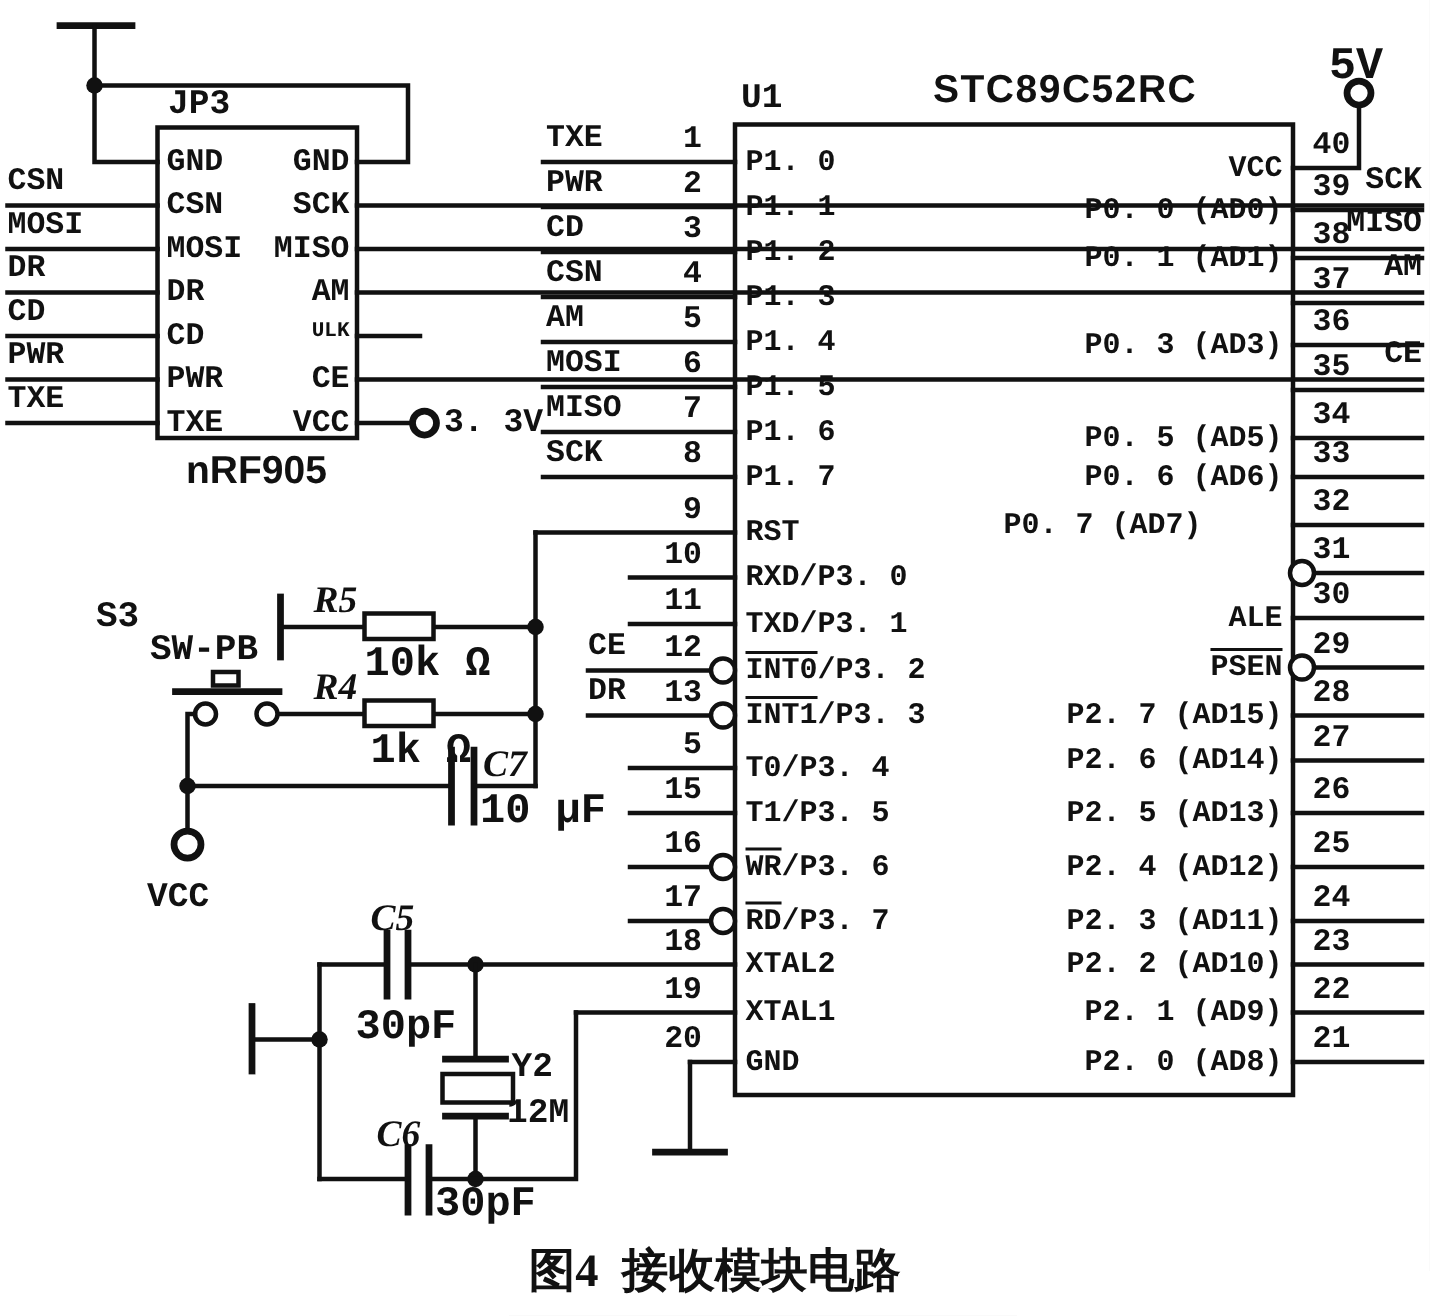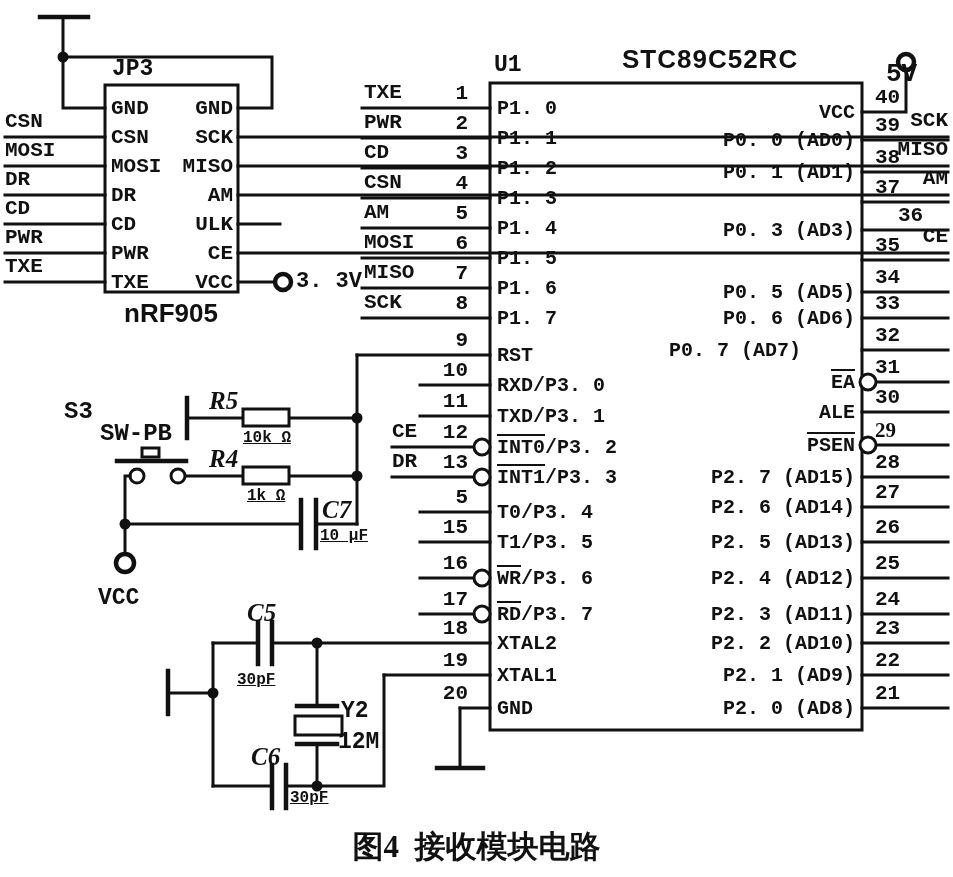--- a/index.html
+++ b/index.html
@@ -12,21 +12,21 @@
   .dot{fill:#111;stroke:none;}
   .term{fill:#fff;stroke:#111;stroke-width:4.5;}
   .bub{fill:#fff;stroke:#111;stroke-width:3;}
   .lbl{position:absolute;line-height:1;white-space:pre;font-weight:600;}
   .pin-name{font-size:20px;}
   .pin-num{font-size:21px;}
   .net{font-size:21px;}
   .ra{text-align:right;}
   .ol{text-decoration:overline;text-decoration-thickness:2px;}
   .ref-des{font-family:"Liberation Serif","DejaVu Serif",serif;font-style:italic;font-size:25px;font-weight:700;}
-  .val{font-size:16px;text-decoration:underline;}
+  .val{font-size:28px;}
   .part{font-family:"Liberation Sans","DejaVu Sans",sans-serif;font-weight:700;}
   .caption{position:absolute;left:0;top:826px;width:953px;text-align:center;
            font-family:"Liberation Serif","DejaVu Serif",serif;font-size:31px;font-weight:600;white-space:pre;}
 </style>
 </head>
 <body>
 
 <div id="canvas">
 
   <svg id="wires" width="953" height="877" viewBox="0 0 953 877">
@@ -93,21 +93,21 @@
     <path class="w" d="M460 708 V768"></path>
     <path class="w4" d="M437 768 H483"></path>
   </svg>
 
   <div class="lbl part" style="left:112px;top:58px;font-size:23px;font-family:'Liberation Mono','DejaVu Sans Mono',monospace;">JP3</div>
   <div class="lbl part" style="left:124px;top:300px;font-size:26px;">nRF905</div>
   <div class="lbl" style="left:296px;top:271px;font-size:22px;">3. 3V</div>
 
   <div class="lbl" style="left:494px;top:54px;font-size:23px;">U1</div>
   <div class="lbl part" style="left:622px;top:46px;font-size:26px;letter-spacing:1px;">STC89C52RC</div>
-  <div class="lbl" style="left:886px;top:30px;font-size:26px;margin-top:31px;">5V</div>
+  <div class="lbl" style="left:886px;top:30px;font-size:30px;">5V</div>
 
   <div class="lbl" style="left:64px;top:400px;font-size:24px;">S3</div>
   <div class="lbl" style="left:100px;top:422px;font-size:24px;">SW-PB</div>
   <div class="lbl" style="left:98px;top:587px;font-size:23px;">VCC</div>
 
   <div class="lbl ref-des" style="left:209px;top:388px;">R5</div>
   <div class="lbl val" style="left:243px;top:430px;">10k Ω</div>
   <div class="lbl ref-des" style="left:209px;top:446px;">R4</div>
   <div class="lbl val" style="left:247px;top:488px;">1k Ω</div>
 
@@ -127,21 +127,21 @@
     <div class="lbl pin-name" style="left: 111px; top: 127px; font-size: 21px;">CSN</div>
     <div class="lbl pin-name" style="left: 111px; top: 156px; font-size: 21px;">MOSI</div>
     <div class="lbl pin-name" style="left: 111px; top: 185px; font-size: 21px;">DR</div>
     <div class="lbl pin-name" style="left: 111px; top: 214px; font-size: 21px;">CD</div>
     <div class="lbl pin-name" style="left: 111px; top: 243px; font-size: 21px;">PWR</div>
     <div class="lbl pin-name" style="left: 111px; top: 272px; font-size: 21px;">TXE</div>
     <div class="lbl pin-name ra" style="right: 720px; top: 98px; font-size: 21px; width: 90px; left: auto;">GND</div>
     <div class="lbl pin-name ra" style="right: 720px; top: 127px; font-size: 21px; width: 90px; left: auto;">SCK</div>
     <div class="lbl pin-name ra" style="right: 720px; top: 156px; font-size: 21px; width: 90px; left: auto;">MISO</div>
     <div class="lbl pin-name ra" style="right: 720px; top: 185px; font-size: 21px; width: 90px; left: auto;">AM</div>
-    <div class="lbl pin-name ra" style="right: 720px; top: 214px; font-size: 21px; width: 90px; left: auto;">ULK</div>
+    <div class="lbl pin-name ra" style="right: 720px; top: 214px; font-size: 14px; width: 90px; left: auto;">ULK</div>
     <div class="lbl pin-name ra" style="right: 720px; top: 243px; font-size: 21px; width: 90px; left: auto;">CE</div>
     <div class="lbl pin-name ra" style="right: 720px; top: 272px; font-size: 21px; width: 90px; left: auto;">VCC</div>
     <div class="lbl net" style="left: 5px; top: 111px;">CSN</div>
     <div class="lbl net" style="left: 5px; top: 140px;">MOSI</div>
     <div class="lbl net" style="left: 5px; top: 169px;">DR</div>
     <div class="lbl net" style="left: 5px; top: 198px;">CD</div>
     <div class="lbl net" style="left: 5px; top: 227px;">PWR</div>
     <div class="lbl net" style="left: 5px; top: 256px;">TXE</div>
     <div class="lbl net ra" style="right: 5px; left: auto; width: 100px; top: 110px;">SCK</div>
     <div class="lbl net ra" style="right: 5px; left: auto; width: 100px; top: 139px;">MISO</div>
@@ -198,34 +198,33 @@
     <div class="lbl pin-name" style="left: 497px; top: 699px;">GND</div>
     <div class="lbl pin-num ra" style="left: 412px; width: 56px; top: 683px;">20</div>
     <div class="lbl pin-name ra" style="right: 98px; left: auto; width: 240px; top: 103px;">VCC</div>
     <div class="lbl pin-num" style="left: 875px; top: 87px;">40</div>
     <div class="lbl pin-name ra" style="right: 98px; left: auto; width: 240px; top: 131px;">P0. 0 (AD0)</div>
     <div class="lbl pin-num" style="left: 875px; top: 115px;">39</div>
     <div class="lbl pin-name ra" style="right: 98px; left: auto; width: 240px; top: 163px;">P0. 1 (AD1)</div>
     <div class="lbl pin-num" style="left: 875px; top: 147px;">38</div>
     <div class="lbl pin-num" style="left: 875px; top: 177px;">37</div>
     <div class="lbl pin-name ra" style="right: 98px; left: auto; width: 240px; top: 221px;">P0. 3 (AD3)</div>
-    <div class="lbl pin-num" style="left: 875px; top: 205px; margin-left: 23px;">36</div>
+    <div class="lbl pin-num" style="left: 875px; top: 205px;">36</div>
     <div class="lbl pin-num" style="left: 875px; top: 235px;">35</div>
     <div class="lbl pin-name ra" style="right: 98px; left: auto; width: 240px; top: 283px;">P0. 5 (AD5)</div>
     <div class="lbl pin-num" style="left: 875px; top: 267px;">34</div>
     <div class="lbl pin-name ra" style="right: 98px; left: auto; width: 240px; top: 309px;">P0. 6 (AD6)</div>
     <div class="lbl pin-num" style="left: 875px; top: 293px;">33</div>
     <div class="lbl pin-name ra" style="right: 98px; left: auto; width: 240px; top: 341px; text-align: center;">P0. 7 (AD7)</div>
     <div class="lbl pin-num" style="left: 875px; top: 325px;">32</div>
-    <div class="lbl pin-name ra" style="right: 98px; left: auto; width: 240px; top: 373px;"><span class="ol">EA</span></div>
     <div class="lbl pin-num" style="left: 875px; top: 357px;">31</div>
     <div class="lbl pin-name ra" style="right: 98px; left: auto; width: 240px; top: 403px;">ALE</div>
     <div class="lbl pin-num" style="left: 875px; top: 387px;">30</div>
     <div class="lbl pin-name ra" style="right: 98px; left: auto; width: 240px; top: 436px;"><span class="ol">PSEN</span></div>
-    <div class="lbl pin-num" style="left: 875px; top: 420px; font-family: Liberation Serif, serif;">29</div>
+    <div class="lbl pin-num" style="left: 875px; top: 420px;">29</div>
     <div class="lbl pin-name ra" style="right: 98px; left: auto; width: 240px; top: 468px;">P2. 7 (AD15)</div>
     <div class="lbl pin-num" style="left: 875px; top: 452px;">28</div>
     <div class="lbl pin-name ra" style="right: 98px; left: auto; width: 240px; top: 498px;">P2. 6 (AD14)</div>
     <div class="lbl pin-num" style="left: 875px; top: 482px;">27</div>
     <div class="lbl pin-name ra" style="right: 98px; left: auto; width: 240px; top: 533px;">P2. 5 (AD13)</div>
     <div class="lbl pin-num" style="left: 875px; top: 517px;">26</div>
     <div class="lbl pin-name ra" style="right: 98px; left: auto; width: 240px; top: 569px;">P2. 4 (AD12)</div>
     <div class="lbl pin-num" style="left: 875px; top: 553px;">25</div>
     <div class="lbl pin-name ra" style="right: 98px; left: auto; width: 240px; top: 605px;">P2. 3 (AD11)</div>
     <div class="lbl pin-num" style="left: 875px; top: 589px;">24</div>

